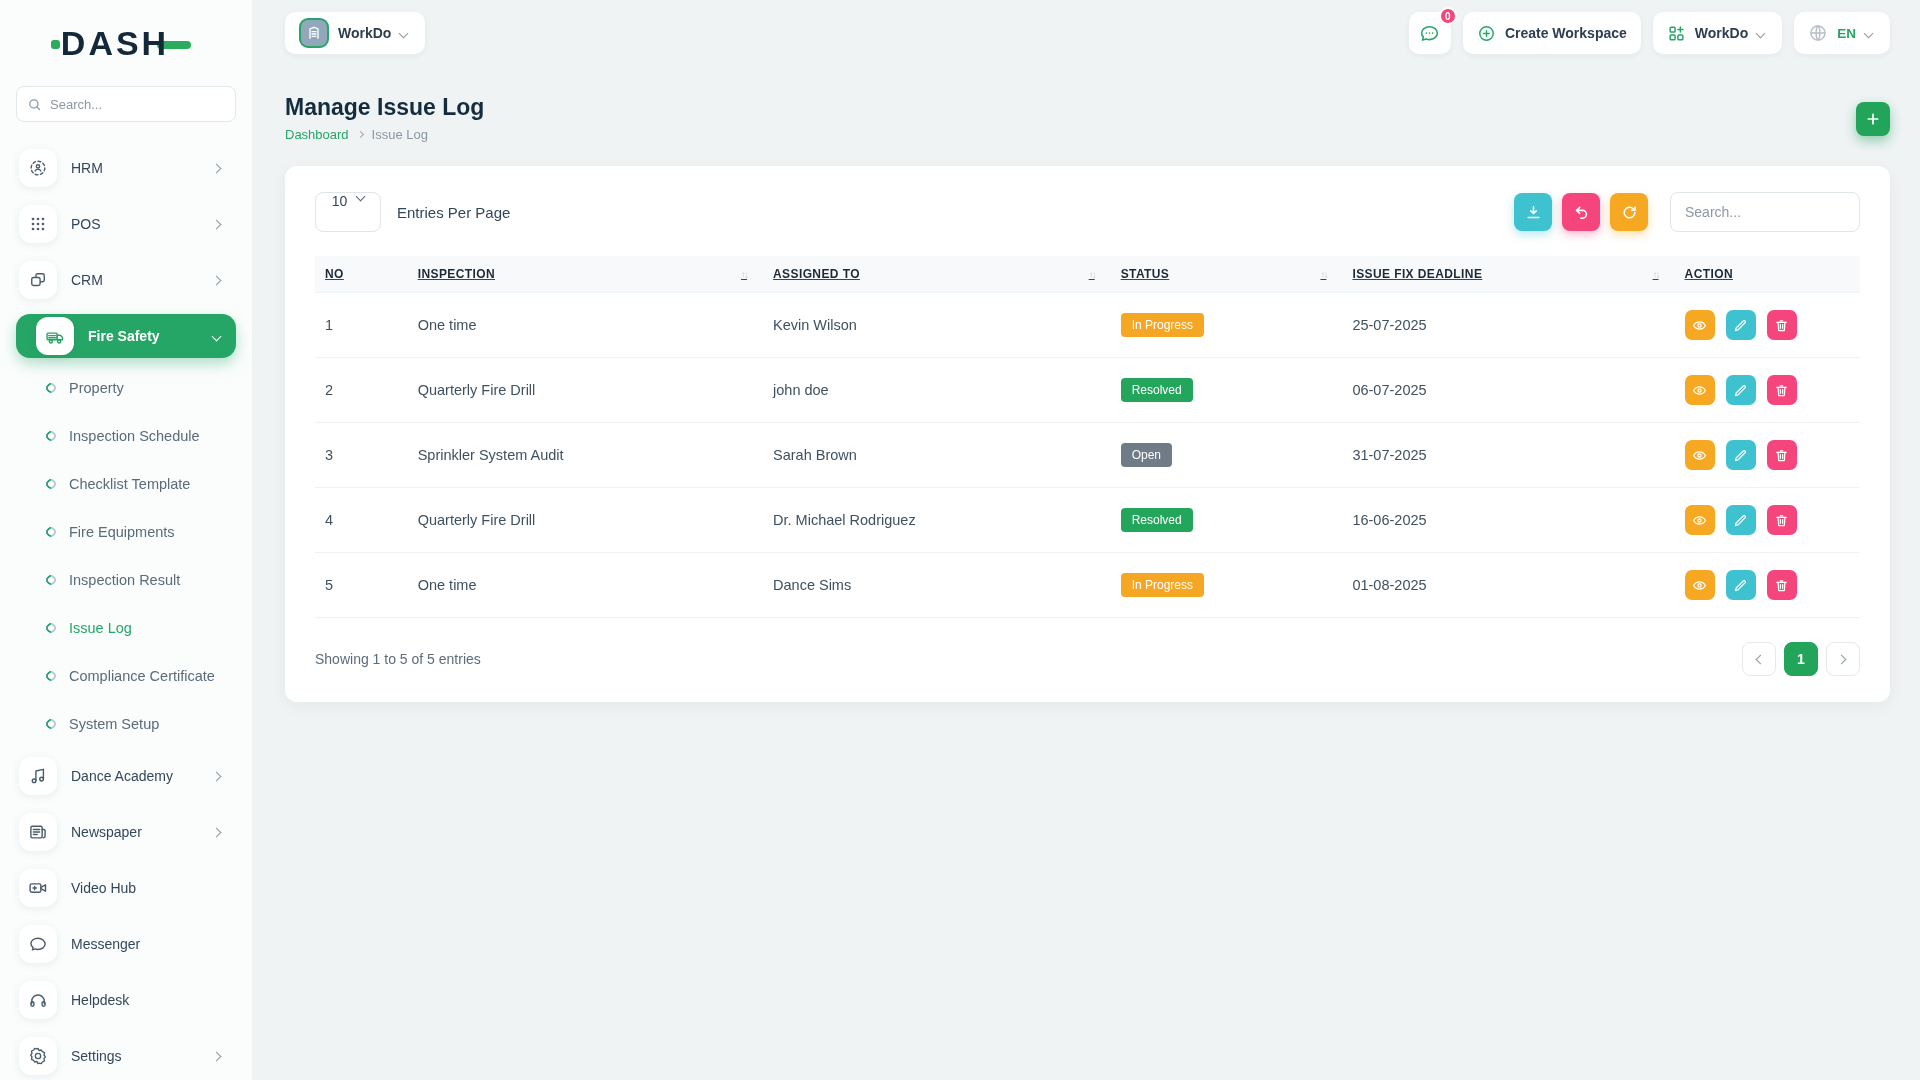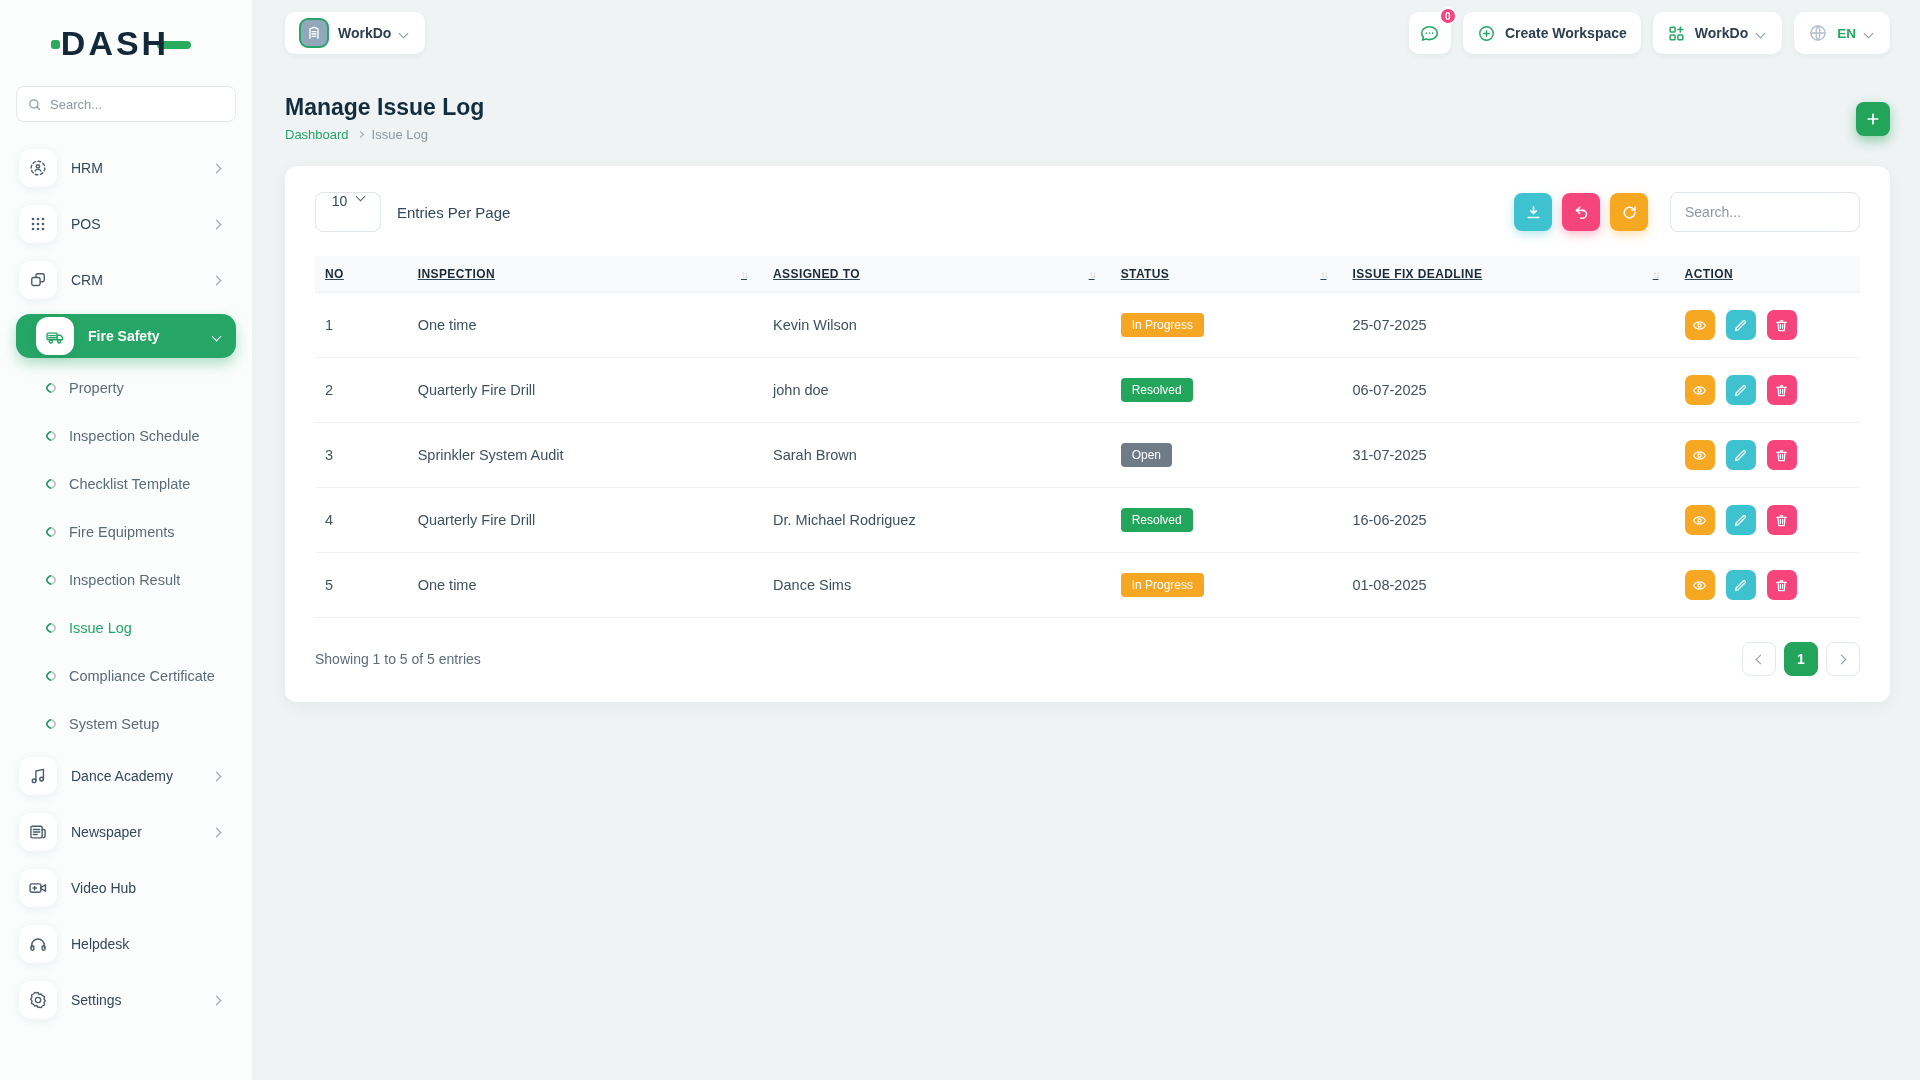--- a/index.html
+++ b/index.html
@@ -307,20 +307,31 @@
     <span class="nav-icon-box">
           <span class="nav-icon">
             <svg viewBox="0 0 24 24" fill="none" stroke="currentColor" stroke-linecap="round" stroke-linejoin="round" stroke-width="1.7">
               <rect x="2.5" y="7" width="13" height="10" rx="2"></rect>
               <path d="M15.5 11.2l5.5-3v7.6l-5.5-3z"></path>
               <path d="M6 12h4M8 10v4"></path>
             </svg>
           </span>
         </span>
     <span class="nav-label">Video Hub</span>
+
+  </div>
+      <div class="nav-item">
+    <span class="nav-icon-box">
+          <span class="nav-icon">
+            <svg viewBox="0 0 24 24" fill="none" stroke="currentColor" stroke-linecap="round" stroke-linejoin="round" stroke-width="1.7">
+              <path d="M12 5c-4.7 0-8.5 2.9-8.5 6.5 0 1.9 1 3.6 2.6 4.8L5.3 19l3.2-1.1c1.1.4 2.3.6 3.5.6 4.7 0 8.5-2.9 8.5-6.5S16.7 5 12 5z"></path>
+            </svg>
+          </span>
+        </span>
+    <span class="nav-label">Messenger</span>
 
   </div>
       <div class="nav-item">
     <span class="nav-icon-box">
           <span class="nav-icon">
             <svg viewBox="0 0 24 24" fill="none" stroke="currentColor" stroke-linecap="round" stroke-linejoin="round" stroke-width="1.7">
               <path d="M4.5 16.5v-3a7.5 7.5 0 0 1 15 0v3"></path>
               <rect x="3.5" y="14" width="3.6" height="5.5" rx="1.7"></rect>
               <rect x="16.9" y="14" width="3.6" height="5.5" rx="1.7"></rect>
             </svg>

